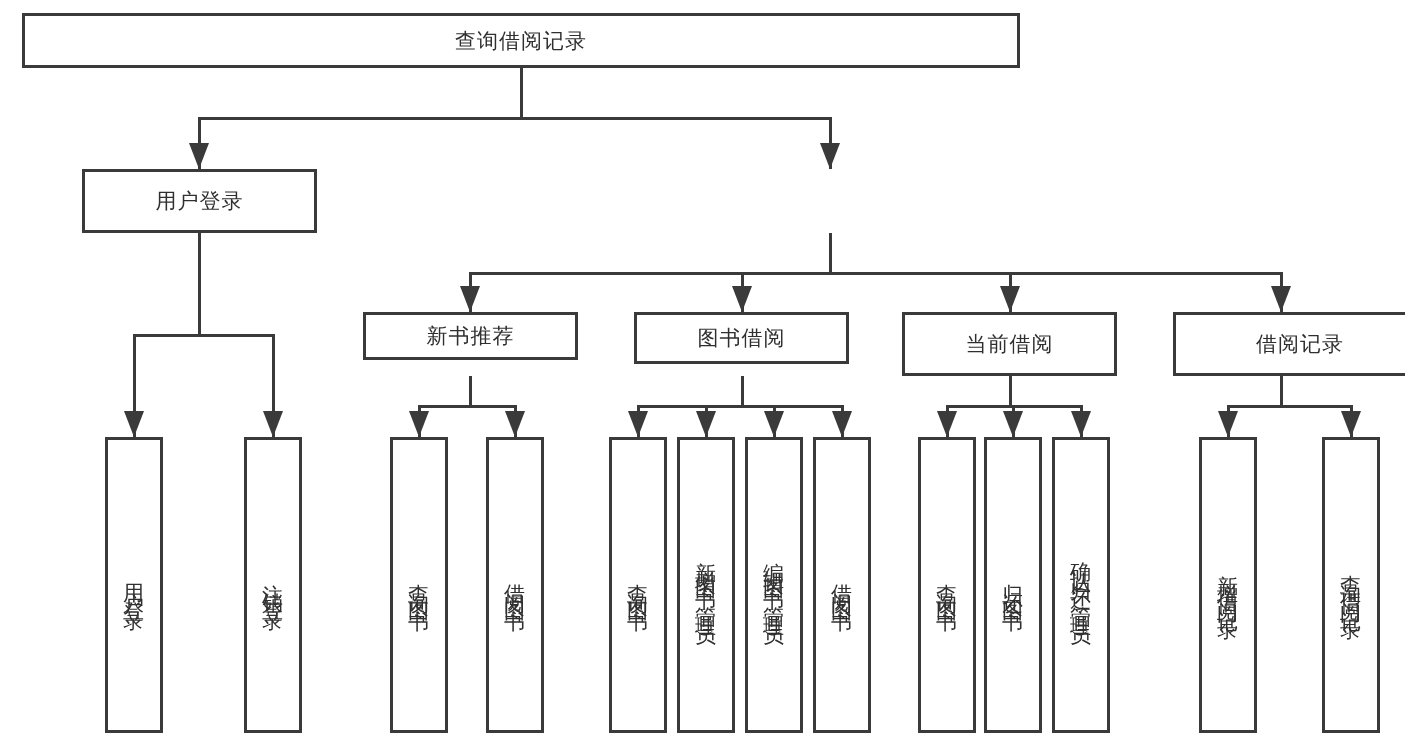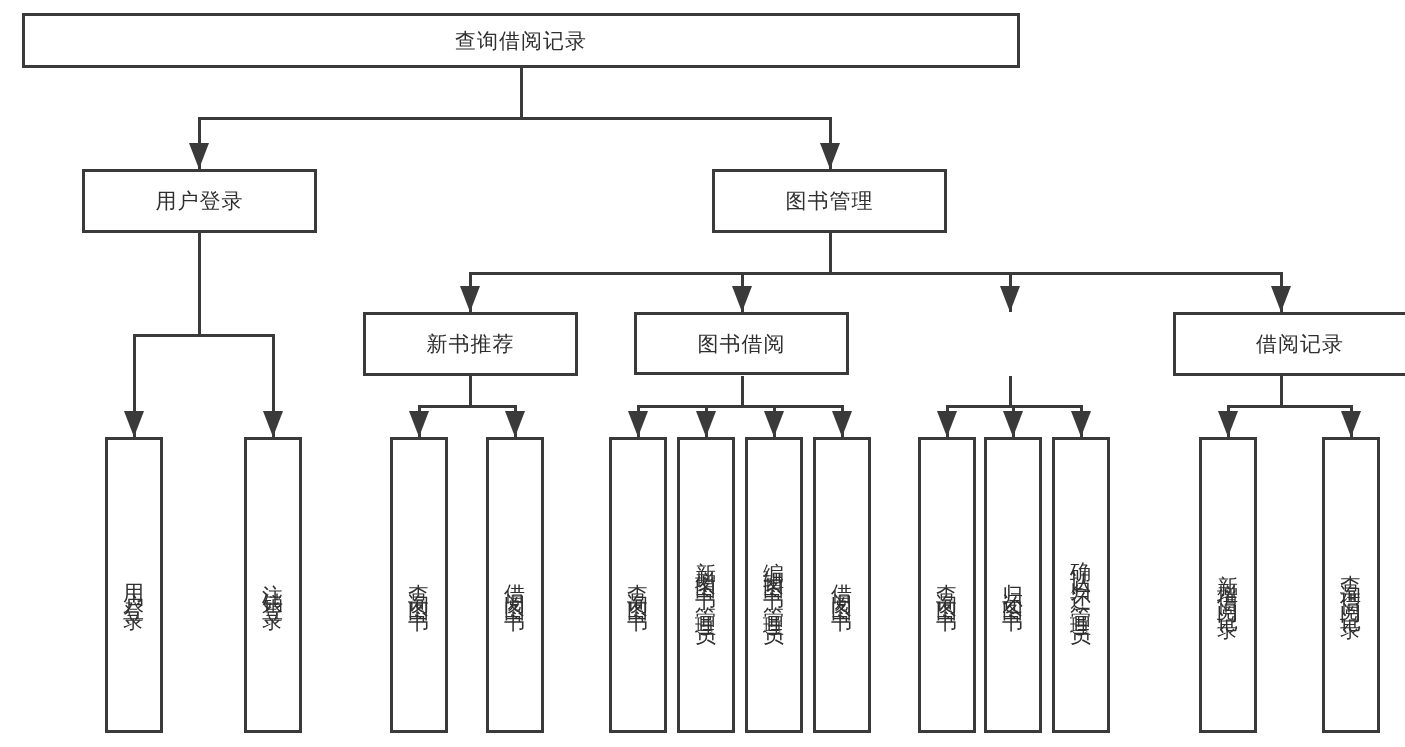--- a/index.html
+++ b/index.html
@@ -51,47 +51,47 @@
   <i class="vl" style="left:519.5px;top:68px;height:50px"></i>
   <i class="hl" style="left:197.5px;top:116.5px;width:634px"></i>
   <i class="vl" style="left:197.5px;top:118px;height:51px"></i>
   <i class="vl" style="left:828.5px;top:118px;height:51px"></i>
   <i class="ar" style="left:189px;top:143px"></i>
   <i class="ar" style="left:820px;top:143px"></i>
 
   <div class="box" style="left:82px;top:169px;width:235px;height:64px">
     <span>用户登录</span>
   </div>
-  <div class="box" style="left:712px;top:169px;width:235px;height:64px">
-    <span>图书管理</span>
-  </div>
 
   <i class="vl" style="left:197.5px;top:233px;height:102px"></i>
   <i class="hl" style="left:132.5px;top:333.5px;width:142px"></i>
   <i class="vl" style="left:132.5px;top:335px;height:102px"></i>
   <i class="vl" style="left:271.5px;top:335px;height:102px"></i>
   <i class="ar" style="left:124px;top:411px"></i>
   <i class="ar" style="left:263px;top:411px"></i>
 
   <i class="vl" style="left:828.5px;top:233px;height:40px"></i>
   <i class="hl" style="left:468.5px;top:271.5px;width:814px"></i>
   <i class="vl" style="left:468.5px;top:273px;height:39px"></i>
   <i class="vl" style="left:740.5px;top:273px;height:39px"></i>
   <i class="vl" style="left:1008.5px;top:273px;height:39px"></i>
   <i class="vl" style="left:1279.5px;top:273px;height:39px"></i>
   <i class="ar" style="left:460px;top:286px"></i>
   <i class="ar" style="left:732px;top:286px"></i>
   <i class="ar" style="left:1000px;top:286px"></i>
   <i class="ar" style="left:1271px;top:286px"></i>
 
-  <div class="box" style="left:363px;top:312px;width:215px;height:64px">
+  <div class="box" style="left:363px;top:312px;width:215px;height:48px">
     <span>新书推荐</span>
   </div>
-  <div class="box" style="left:634px;top:312px;width:215px;height:63px">
+  <div class="box" style="left:634px;top:312px;width:215px;height:52px">
     <span>图书借阅</span>
+  </div>
+  <div class="box" style="left:902px;top:312px;width:215px;height:64px">
+    <span>当前借阅</span>
   </div>
   <div class="box" style="left:1173px;top:312px;width:254px;height:64px">
     <span>借阅记录</span>
   </div>
 
   <i class="vl" style="left:468.5px;top:376px;height:30px"></i>
   <i class="hl" style="left:417.5px;top:404.5px;width:99px"></i>
   <i class="vl" style="left:417.5px;top:406px;height:31px"></i>
   <i class="vl" style="left:513.5px;top:406px;height:31px"></i>
   <i class="ar" style="left:409px;top:411px"></i>

